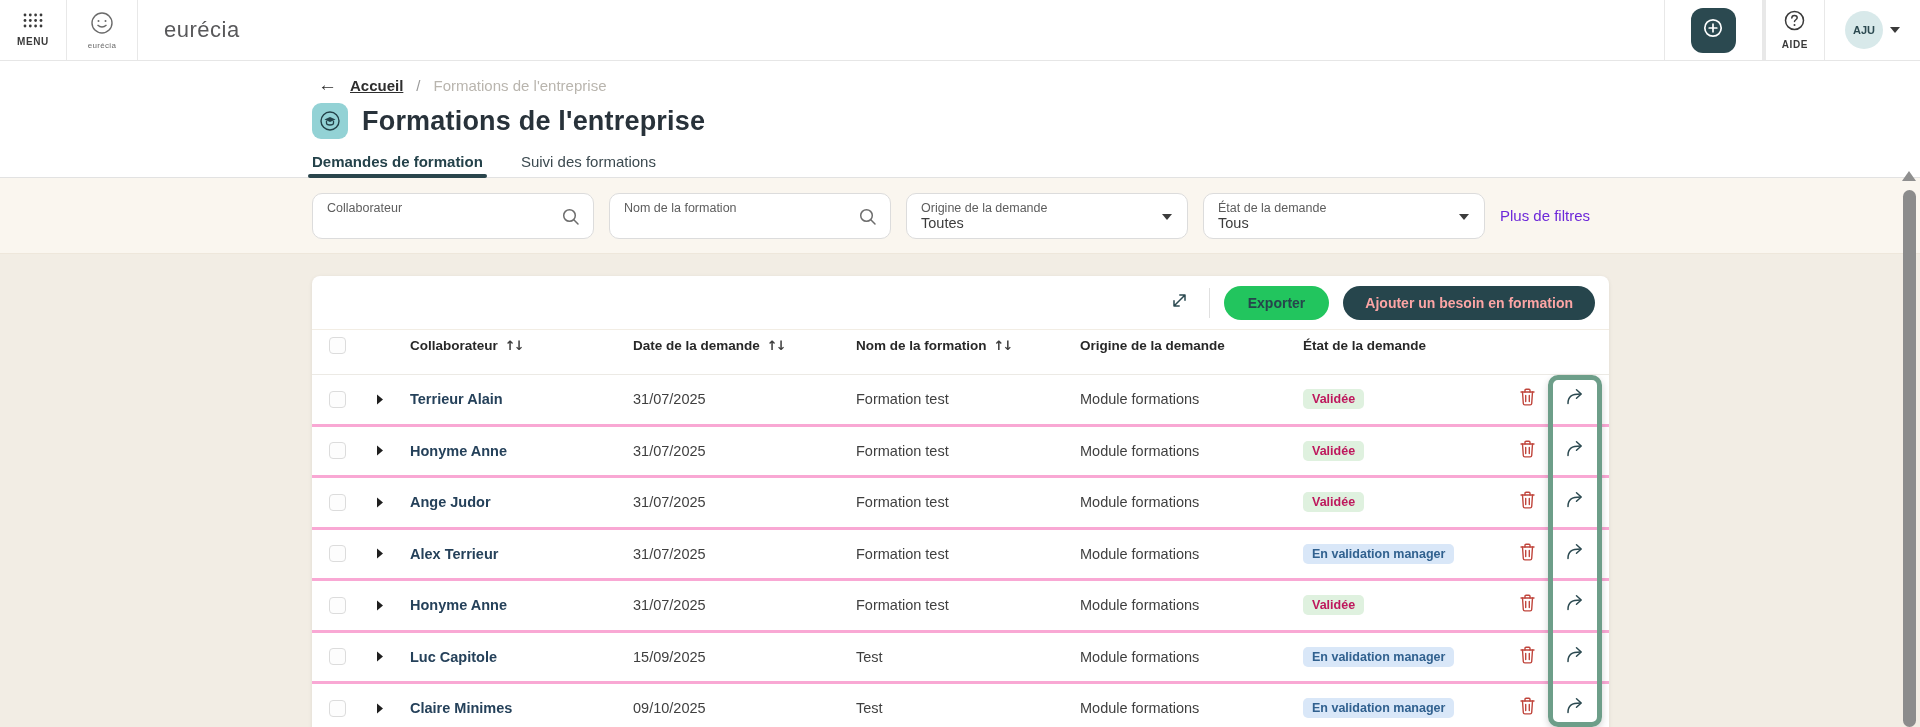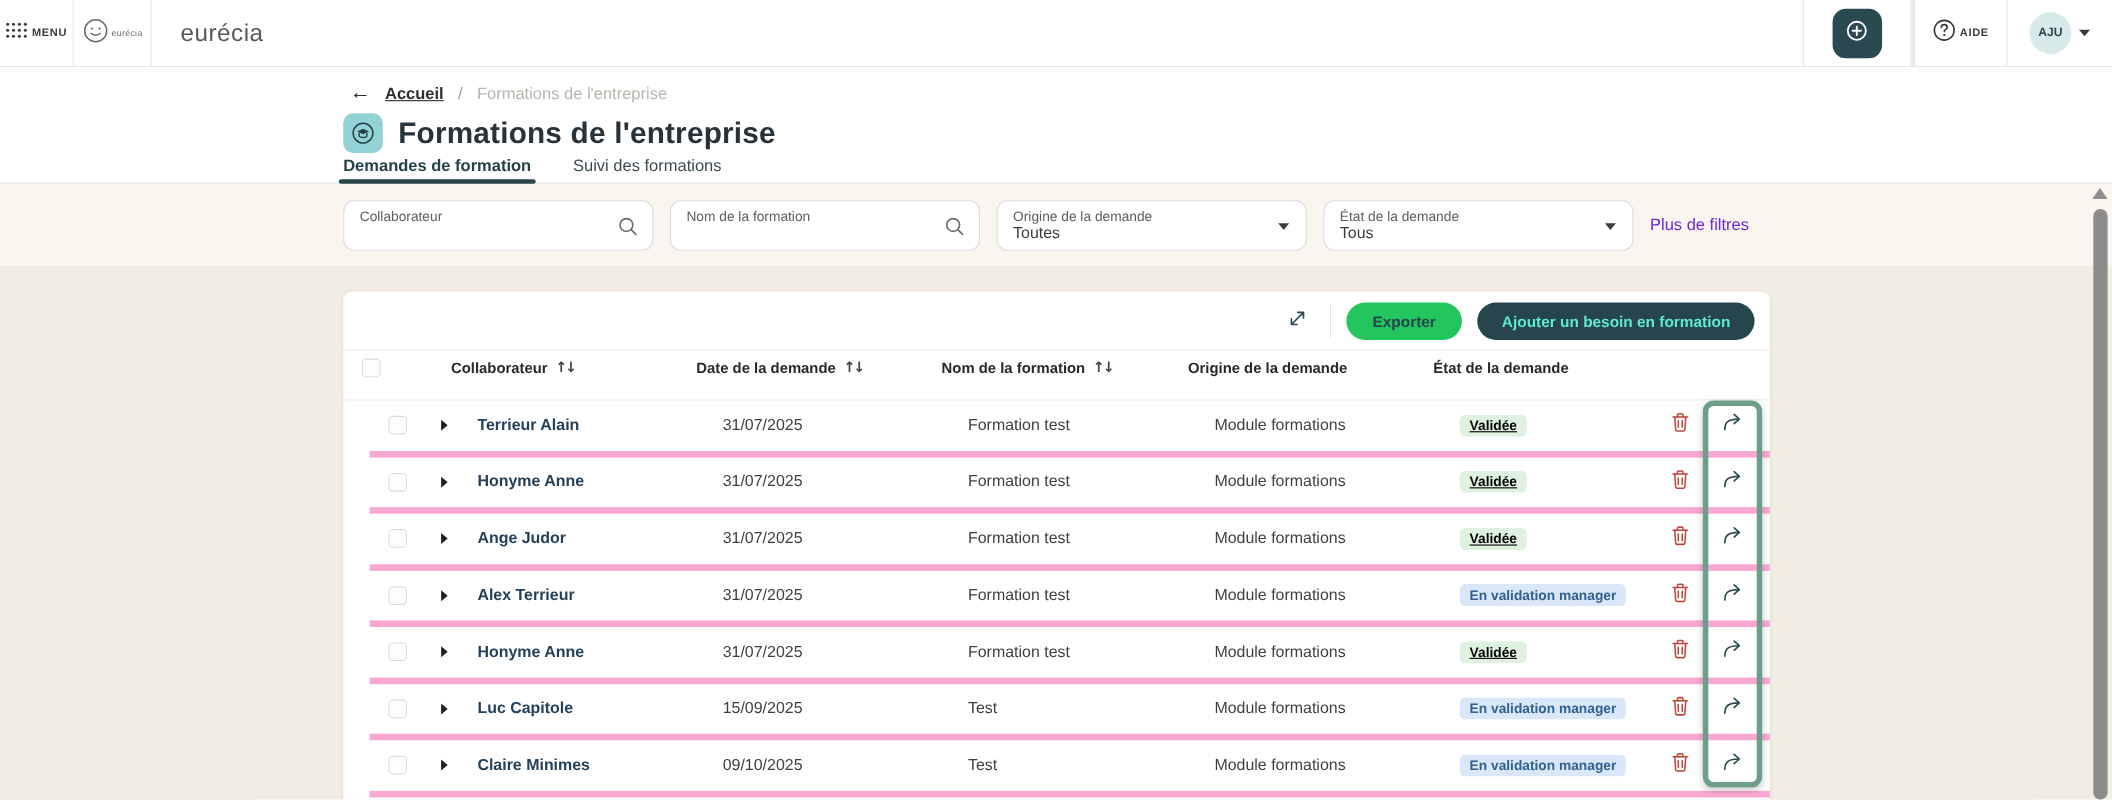--- a/index.html
+++ b/index.html
@@ -2,21 +2,21 @@
 <html><head>
 <meta charset="utf-8">
 <style>
   * { margin: 0; padding: 0; box-sizing: border-box; }
   html, body { width: 1920px; height: 727px; overflow: hidden; }
   body { font-family: "Liberation Sans", "DejaVu Sans", sans-serif; background: #fff; }
   #app { position: relative; width: 1920px; height: 727px; display: flex; flex-direction: column; }
 
   
   .topbar { height: 61px; background: #fff; border-bottom: 1px solid #e6e6e6; display: flex; align-items: stretch; flex-shrink: 0; }
-  .tb-item { display: flex; flex-direction: row; align-items: center; justify-content: center; gap: 4px; padding: 16px 16px; cursor: pointer; }
+  .tb-item { display: flex; flex-direction: column; align-items: center; justify-content: center; gap: 4px; padding: 16px 16px; cursor: pointer; }
   .tb-label { font-size: 10px; font-weight: 600; letter-spacing: .6px; color: #3a3a3a; white-space: nowrap; }
   .tb-div { width: 1px; background: #e8e8e8; }
   .tb-spacer { flex: 1; }
   .menu-item { width: 66px; }
   .logo-item { width: 70px; gap: 1px; }
   .logo-caption { font-size: 8px; color: #6b6b6b; letter-spacing: .3px; }
   .wordmark { display: flex; align-items: center; padding: 0 26px; font-size: 22px; color: #58585a; letter-spacing: .5px; }
   .quickadd-wrap { display: flex; align-items: center; padding: 0 26px; }
   .quickadd { width: 45px; height: 45px; border-radius: 12px; background: #2b4950; display: flex; align-items: center; justify-content: center; cursor: pointer; }
   .avatar-wrap { display: flex; align-items: center; gap: 7px; padding: 0 20px; cursor: pointer; justify-content: center; }
@@ -27,21 +27,21 @@
   .page-head { background: #fff; flex-shrink: 0; }
   .breadcrumb { margin: 9px 0 0 318px; height: 30px; display: flex; align-items: center; gap: 13px; font-size: 15px; }
   .back-arrow { font-size: 19px; color: #2e2e2e; cursor: pointer; }
   .crumb-home { color: #2e2e2e; font-weight: 600; text-decoration: underline; cursor: pointer; }
   .crumb-sep { color: #9a9a9a; }
   .crumb-cur { color: #b9b5ae; }
   .title-row { margin-left: 312px; height: 42px; display: flex; align-items: center; gap: 14px; }
   .title-icon { width: 36px; height: 36px; border-radius: 9px; background: #93d2d5; display: flex; align-items: center; justify-content: center; }
   .page-title { font-size: 27px; font-weight: 800; color: #28323a; letter-spacing: .2px; }
   .tabs-bar { border-bottom: 1px solid #e2e2e2; height: 25px; }
-  .tabs { margin-left: 312px; display: flex; gap: 38px; height: 100%; }
+  .tabs { margin-left: 312px; display: flex; gap: 38px; height: 100%; margin-top: 11px; }
   .tab { position: relative; font-size: 15px; color: #3c4a50; cursor: pointer; white-space: nowrap; }
   .tab.active { font-weight: 700; color: #24424a; }
   .tab.active::after { content: ""; position: absolute; left: -4px; right: -4px; bottom: -1px; height: 4px; border-radius: 3px; background: #2a454c; }
 
   
   .filters { background: #faf6ef; height: 76px; display: flex; align-items: center; padding-left: 312px; gap: 15px; flex-shrink: 0; border-bottom: 1px solid #eee7db; }
   .filter-box { position: relative; width: 282px; height: 46px; background: #fff; border: 1px solid #dcdcdc; border-radius: 10px; cursor: text; }
   .filter-label { position: absolute; top: 7px; left: 14px; font-size: 12.5px; color: #5d5d5d; }
   .filter-value { position: absolute; bottom: 7px; left: 14px; font-size: 14.5px; color: #3c3c3c; }
   .filter-search { position: absolute; right: 12px; top: 13px; }
@@ -49,35 +49,35 @@
   .more-filters { margin-left: 0; font-size: 15px; font-weight: 400; color: #6d28d9; cursor: pointer; white-space: nowrap; }
 
   
   .main { position: relative; flex: 1; background: #f2ede4; overflow: hidden; }
   .card { position: absolute; left: 312px; top: 22px; width: 1297px; height: 620px; background: #fff; border-radius: 8px 8px 0 0; box-shadow: 0 1px 4px rgba(0,0,0,.08); }
   .toolbar { height: 53px; display: flex; align-items: center; justify-content: flex-end; gap: 14px; padding-right: 14px; }
   .icon-btn { width: 30px; height: 30px; display: flex; align-items: center; justify-content: center; cursor: pointer; }
   .toolbar-div { width: 1px; height: 30px; background: #e0e0e0; }
   .btn { height: 34px; border: none; border-radius: 17px; font-family: inherit; font-size: 14px; font-weight: 700; cursor: pointer; white-space: nowrap; }
   .btn-export { background: #22c55e; color: #26454c; padding: 0 24px; }
-  .btn-add { background: #26454c; color: #5eead4; padding: 0 22px; }
+  .btn-add { background: #26454c; color: #fca5a5; padding: 0 22px; }
 
   .grid-row { display: grid; grid-template-columns: 50px 36px 223px 223px 224px 223px 1fr 44px 52px; align-items: center; padding-right: 8px; }
   .thead { height: 46px; border-top: 1px solid #f2ede4; border-bottom: 1px solid #eceae5; }
   .th { font-size: 13.5px; font-weight: 700; color: #282828; padding-left: 12px; display: flex; align-items: center; gap: 7px; cursor: pointer; white-space: nowrap; }
   .sort { font-size: 13px; color: #3f3f3f; letter-spacing: -2px; font-family: "DejaVu Sans", sans-serif; }
-  .tr { height: 51.5px; border-bottom: 6px solid #f9a8d4; margin-left: 24px; }
+  .tr { height: 51.5px; border-bottom: 3px solid #f9a8d4; }
   .td { font-size: 14.5px; color: #3f3f3f; padding-left: 12px; white-space: nowrap; overflow: hidden; }
   .td-name { color: #25415a; font-weight: 600; cursor: pointer; }
   .cb-cell { display: flex; justify-content: center; }
   .checkbox { width: 17px; height: 17px; border: 1.5px solid #dcdcdc; border-radius: 4px; background: #fdfdfd; cursor: pointer; }
   .row-caret { display: flex; justify-content: center; cursor: pointer; }
   .row-caret svg { display: block; }
   .badge { display: inline-block; padding: 3px 9px; border-radius: 5px; font-size: 12.5px; font-weight: 700; white-space: nowrap; }
-  .badge.success { background: #dff1df; color: #000000; text-decoration: underline; }
+  .badge.success { background: #dff1df; color: #be185d; }
   .badge.info { background: #d9e7f8; color: #31618f; }
   .action-cell { display: flex; justify-content: center; cursor: pointer; }
 
   .green-highlight { position: absolute; left: 1236px; top: 99px; width: 54px; height: 352px; border: 5px solid #6d9e89; border-radius: 10px; box-shadow: 0 3px 7px rgba(0,0,0,.18); pointer-events: none; }
 
   
   .scrollbar { position: absolute; top: 169px; right: 3px; width: 16px; height: 558px; display: flex; flex-direction: column; align-items: center; }
   .sb-up { width: 0; height: 0; border-left: 7px solid transparent; border-right: 7px solid transparent; border-bottom: 10px solid #8f8f8f; margin-top: 2px; cursor: pointer; }
   .sb-thumb { width: 13px; border-radius: 7px; background: #8c8c8c; margin-top: 9px; flex: 1; cursor: grab; }
 </style>

